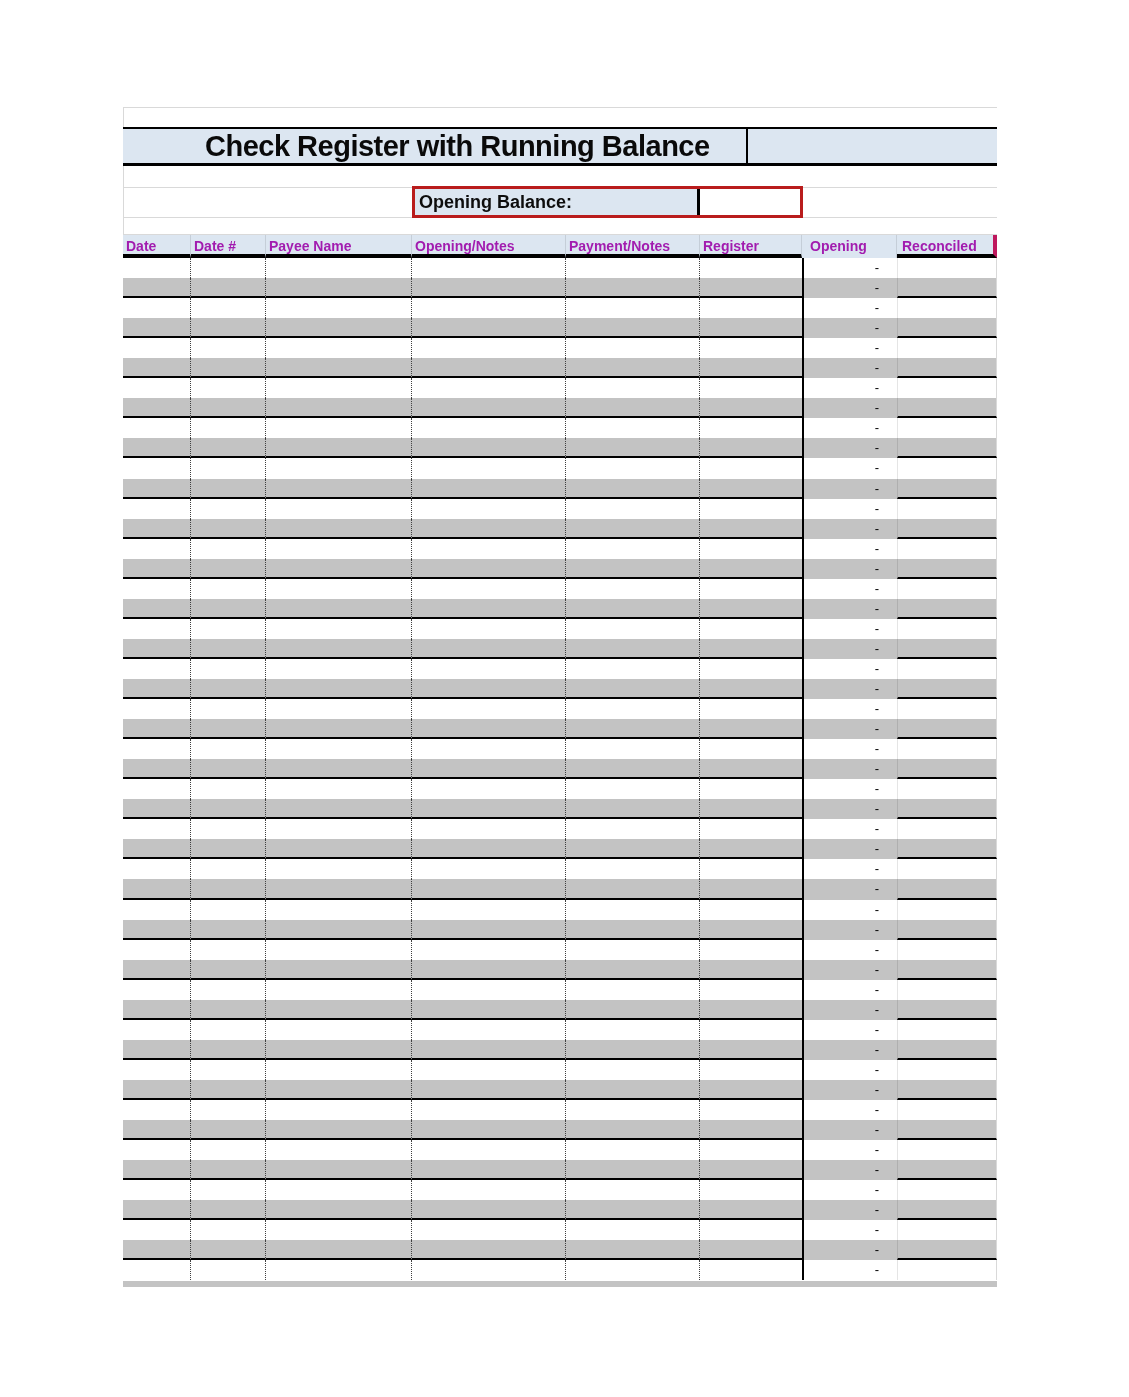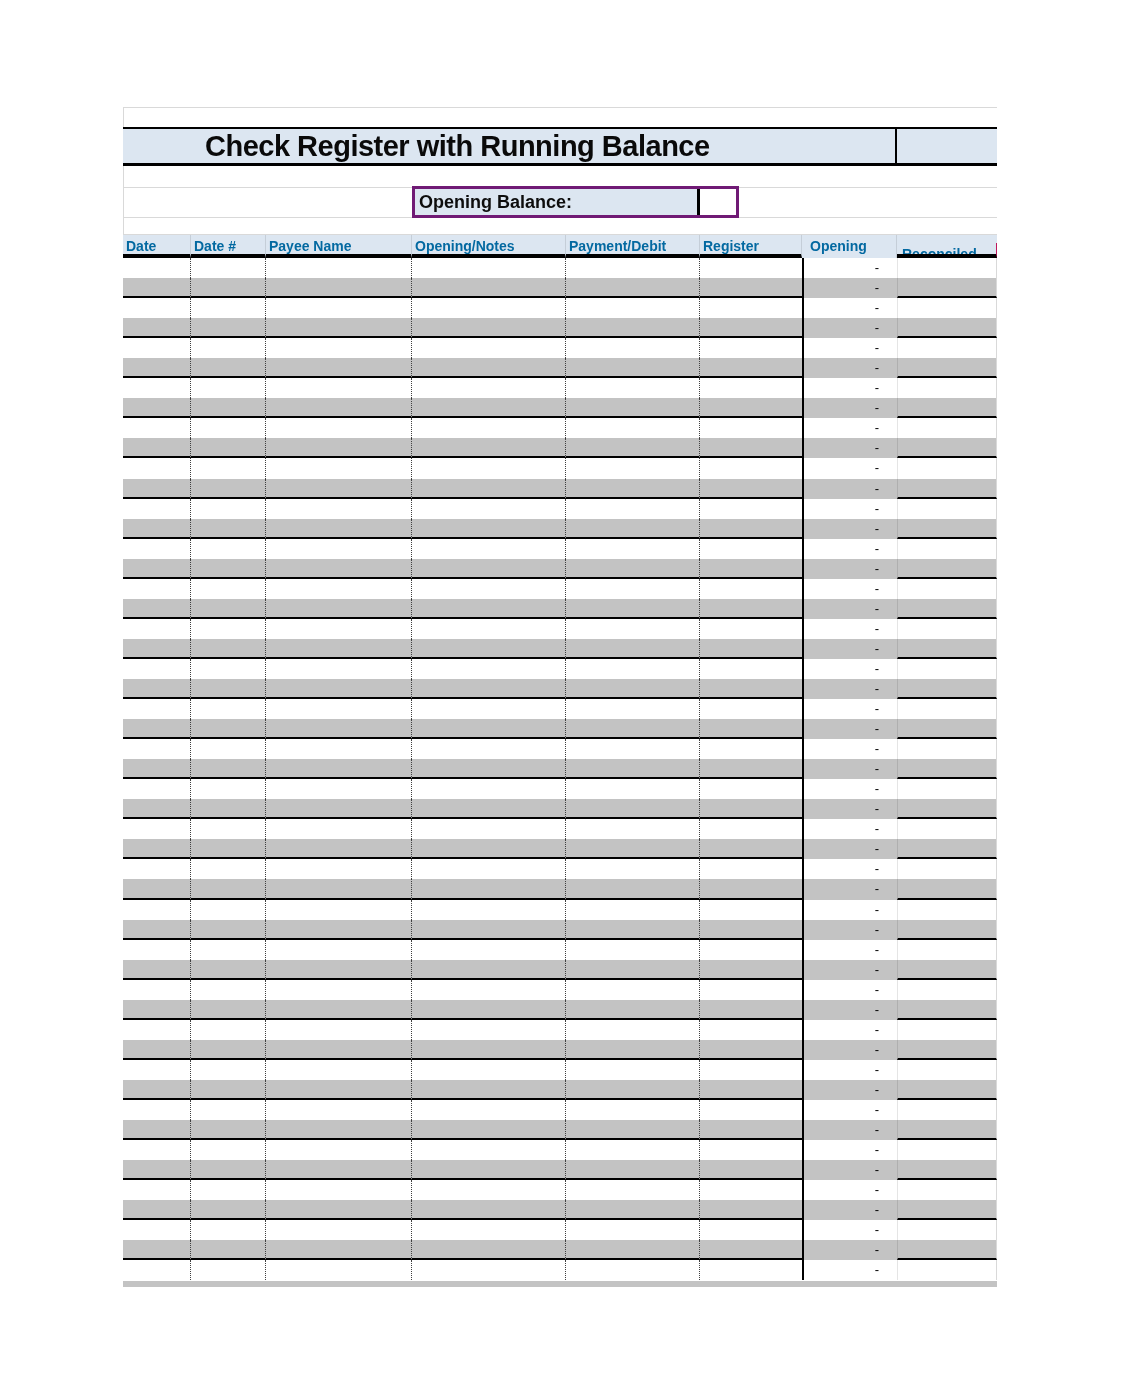--- a/index.html
+++ b/index.html
@@ -11,39 +11,39 @@
     grid-template-columns:68px 75px 146px 154px 134px 102px 95px 100px;
     border-top:1px solid #d9d9d9;border-left:1px solid #d9d9d9;box-sizing:border-box;}
   .strip1{top:107px;height:20px;}
   .strip2{top:166px;height:21px;border-top:none;}
   .strip3{top:187px;height:30px;}
   .strip4{top:217px;height:18px;border-bottom:1px solid #d9d9d9;}
 
   
   .banner{position:absolute;left:123px;top:127px;width:874px;height:39px;box-sizing:border-box;
     background:#dce6f1;border-top:2px solid #000;border-bottom:3px solid #000;display:flex;}
-  .banner-main{width:774px;box-sizing:border-box;border-right:2px solid #000;display:flex;align-items:center;}
+  .banner-main{width:625px;box-sizing:border-box;border-right:2px solid #000;display:flex;align-items:center;}
   .banner-side{flex:1;}
   .title-text{padding-left:82px;font-size:29px;font-weight:700;color:#0a0a0a;letter-spacing:-0.5px;white-space:nowrap;}
 
   
-  .ob-box{position:absolute;left:412px;top:186px;width:327px;height:32px;box-sizing:border-box;
-    border:3px solid #701a75;display:flex;background:#fff;}
+  .ob-box{position:absolute;left:412px;top:186px;width:391px;height:32px;box-sizing:border-box;
+    border:3px solid #b91c1c;display:flex;background:#fff;}
   .ob-label{width:285px;box-sizing:border-box;background:#dce6f1;border-right:3px solid #000;
     display:flex;align-items:center;padding-left:4px;font-size:18px;font-weight:700;color:#0d0d0d;white-space:nowrap;}
   .ob-value{flex:1;background:#ffffff;}
 
   
   .header-row{position:absolute;left:123px;top:235px;width:874px;height:23px;display:grid;
     grid-template-columns:68px 75px 146px 154px 134px 102px 95px 100px;background:#dce6f1;box-sizing:border-box;}
-  .header-row .hcell{box-sizing:border-box;font-size:14px;font-weight:700;color:#0369a1;
+  .header-row .hcell{box-sizing:border-box;font-size:14px;font-weight:700;color:#a21caf;
     padding:3px 0 0 3px;border-right:1px solid rgba(0,0,0,0.10);white-space:nowrap;overflow:hidden;}
   .header-row .hcell.h-underline{border-bottom:4px solid #000;}
   .header-row .hcell.c6{padding-left:8px;border-bottom:none;}
-  .header-row .hcell.c7{padding-left:5px;border-right:1px solid #be185d;margin-top:8px;}
+  .header-row .hcell.c7{padding-left:5px;border-right:4px solid #be185d;}
 
   
   .body{position:absolute;left:123px;top:258px;width:874px;}
   .row{display:grid;grid-template-columns:68px 75px 146px 154px 134px 102px 95px 100px;height:20.06px;}
   .row:nth-child(odd){background:#ffffff;}
   .row:nth-child(even){background:#c3c3c3;}
   .cell{box-sizing:border-box;height:100%;overflow:hidden;}
   .cell.c0,.cell.c1,.cell.c2,.cell.c3,.cell.c4{border-right:1px dotted #404040;}
   .cell.c6{border-left:2px solid #000;font-size:13px;color:#000;text-align:right;
     padding-right:18px;line-height:20px;}
@@ -76,21 +76,21 @@
   <div class="ob-box">
     <div class="ob-label">Opening Balance:</div>
     <div class="ob-value"></div>
   </div>
 
   <div class="header-row" id="header-row">
       <div class="hcell c0 h-underline">Date</div>
       <div class="hcell c1 h-underline">Date #</div>
       <div class="hcell c2 h-underline">Payee Name</div>
       <div class="hcell c3 h-underline">Opening/Notes</div>
-      <div class="hcell c4 h-underline">Payment/Debit</div>
+      <div class="hcell c4 h-underline">Payment/Notes</div>
       <div class="hcell c5 h-underline">Register</div>
       <div class="hcell c6">Opening</div>
       <div class="hcell c7 h-underline">Reconciled</div>
     </div>
 
   <div class="body" id="table-body">
       <div class="row">
         <div class="cell c0"></div>
         <div class="cell c1"></div>
         <div class="cell c2"></div>

